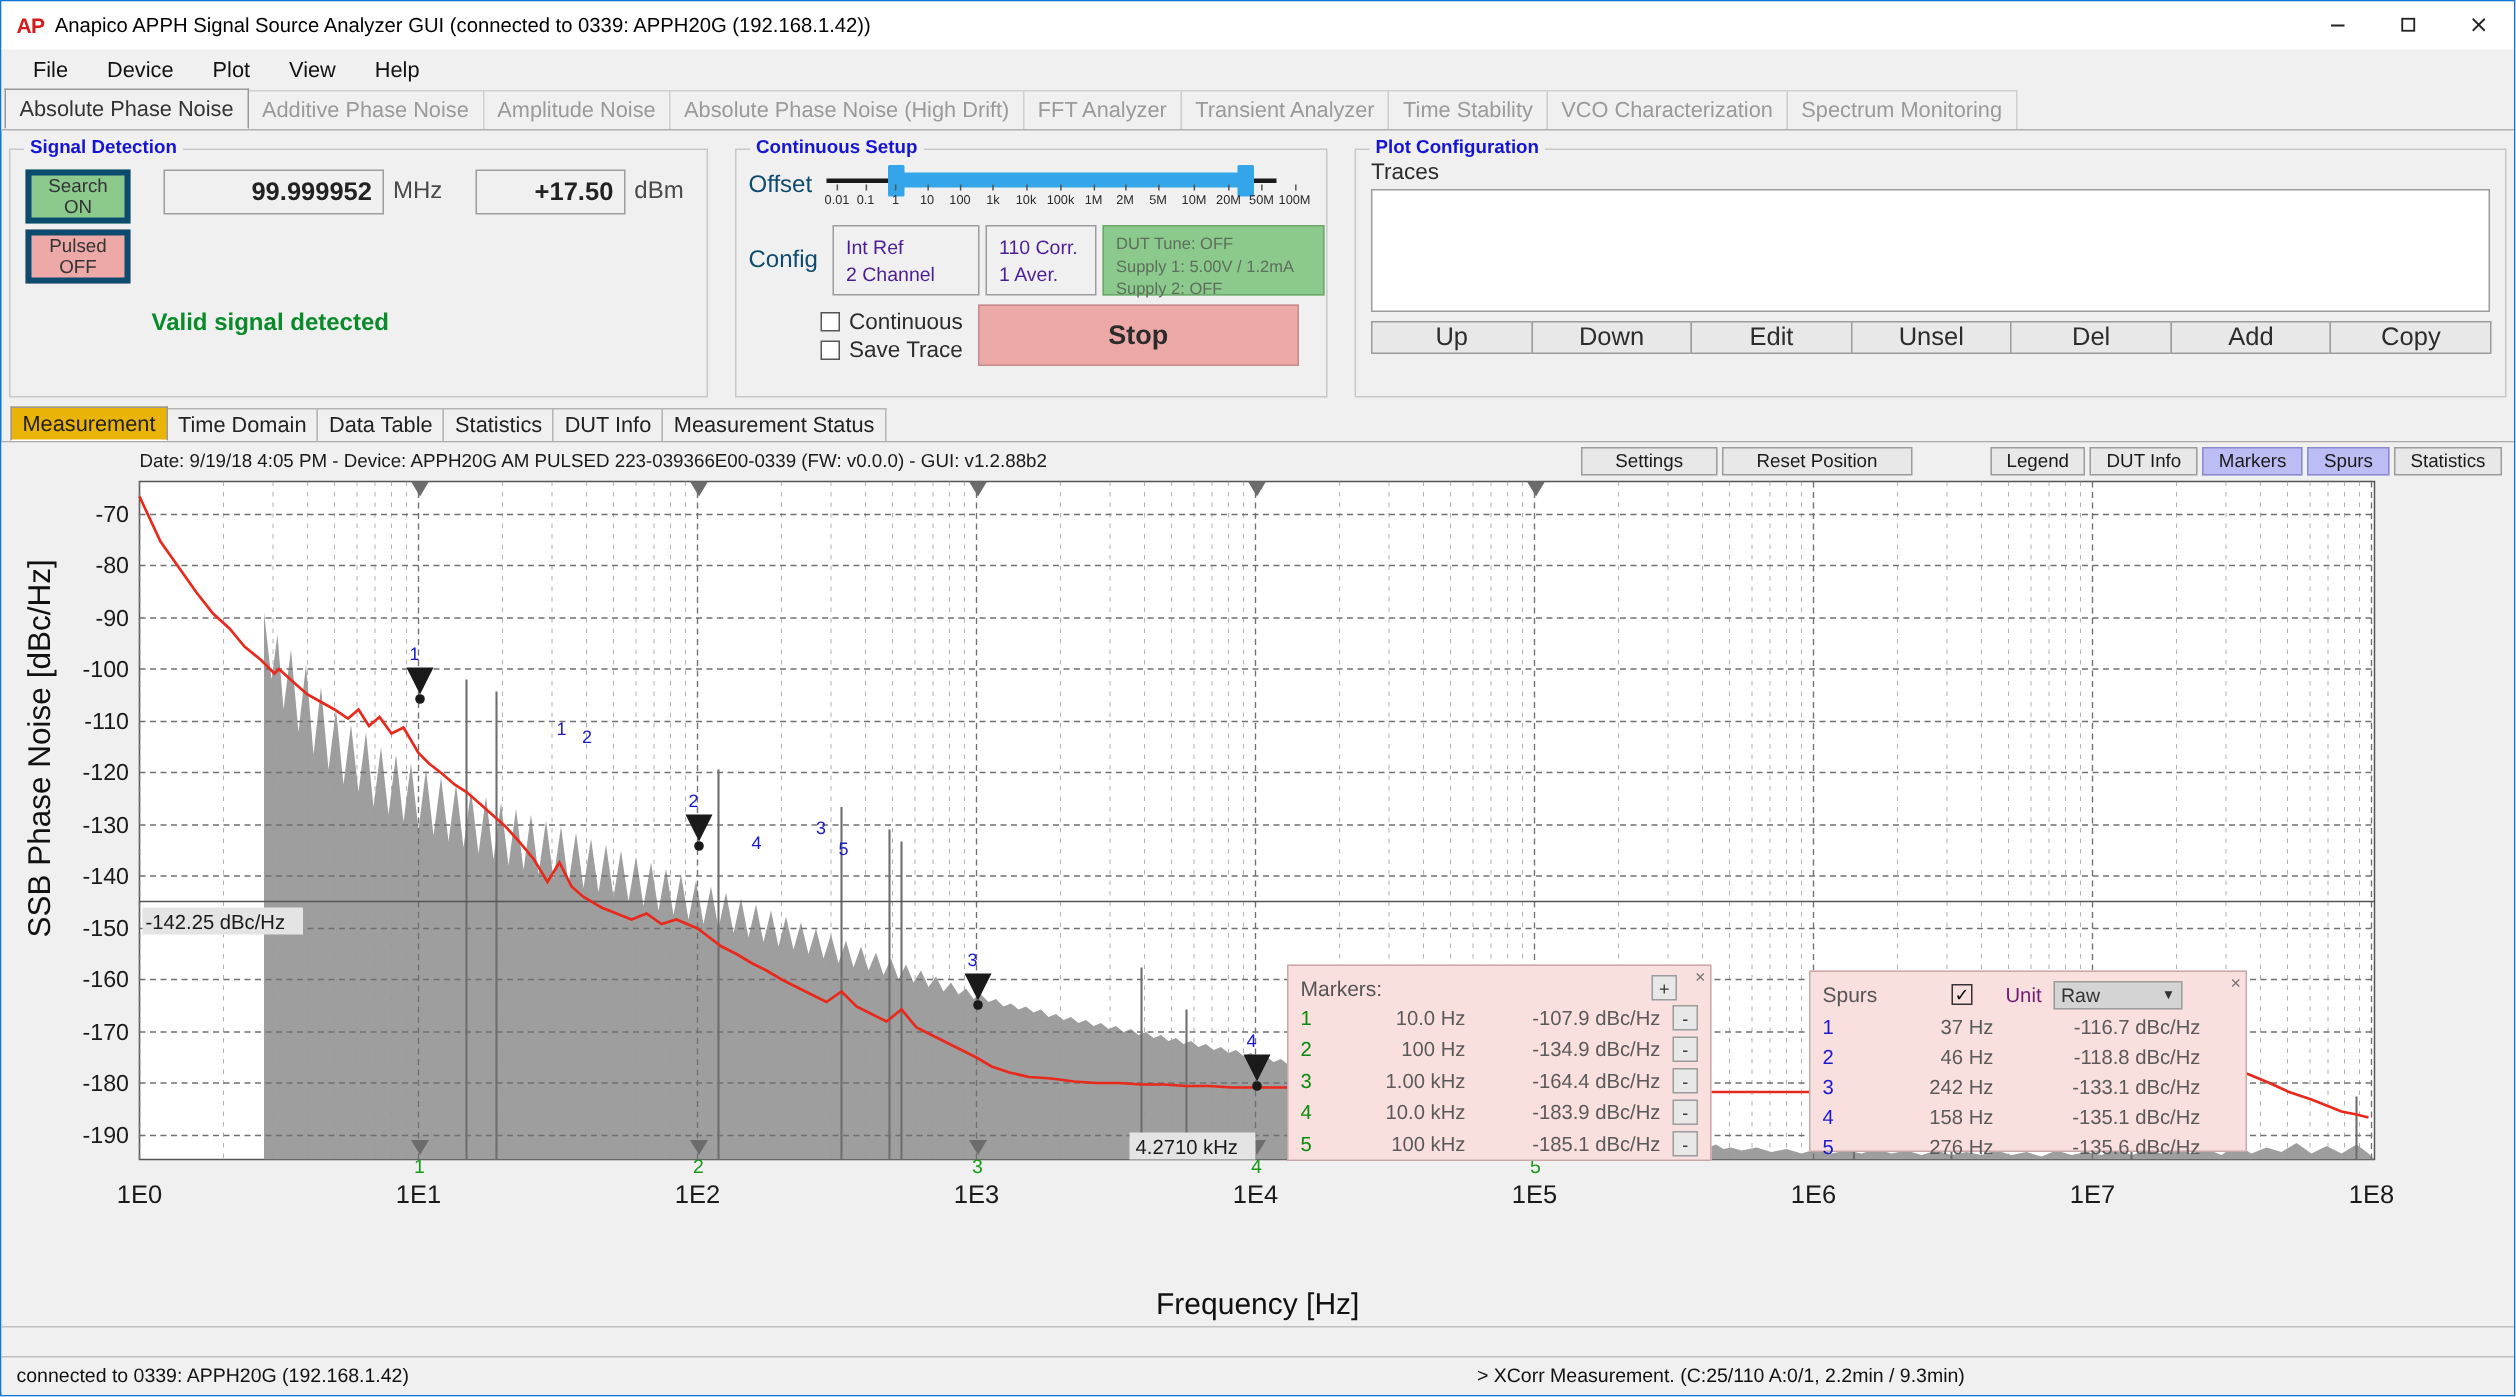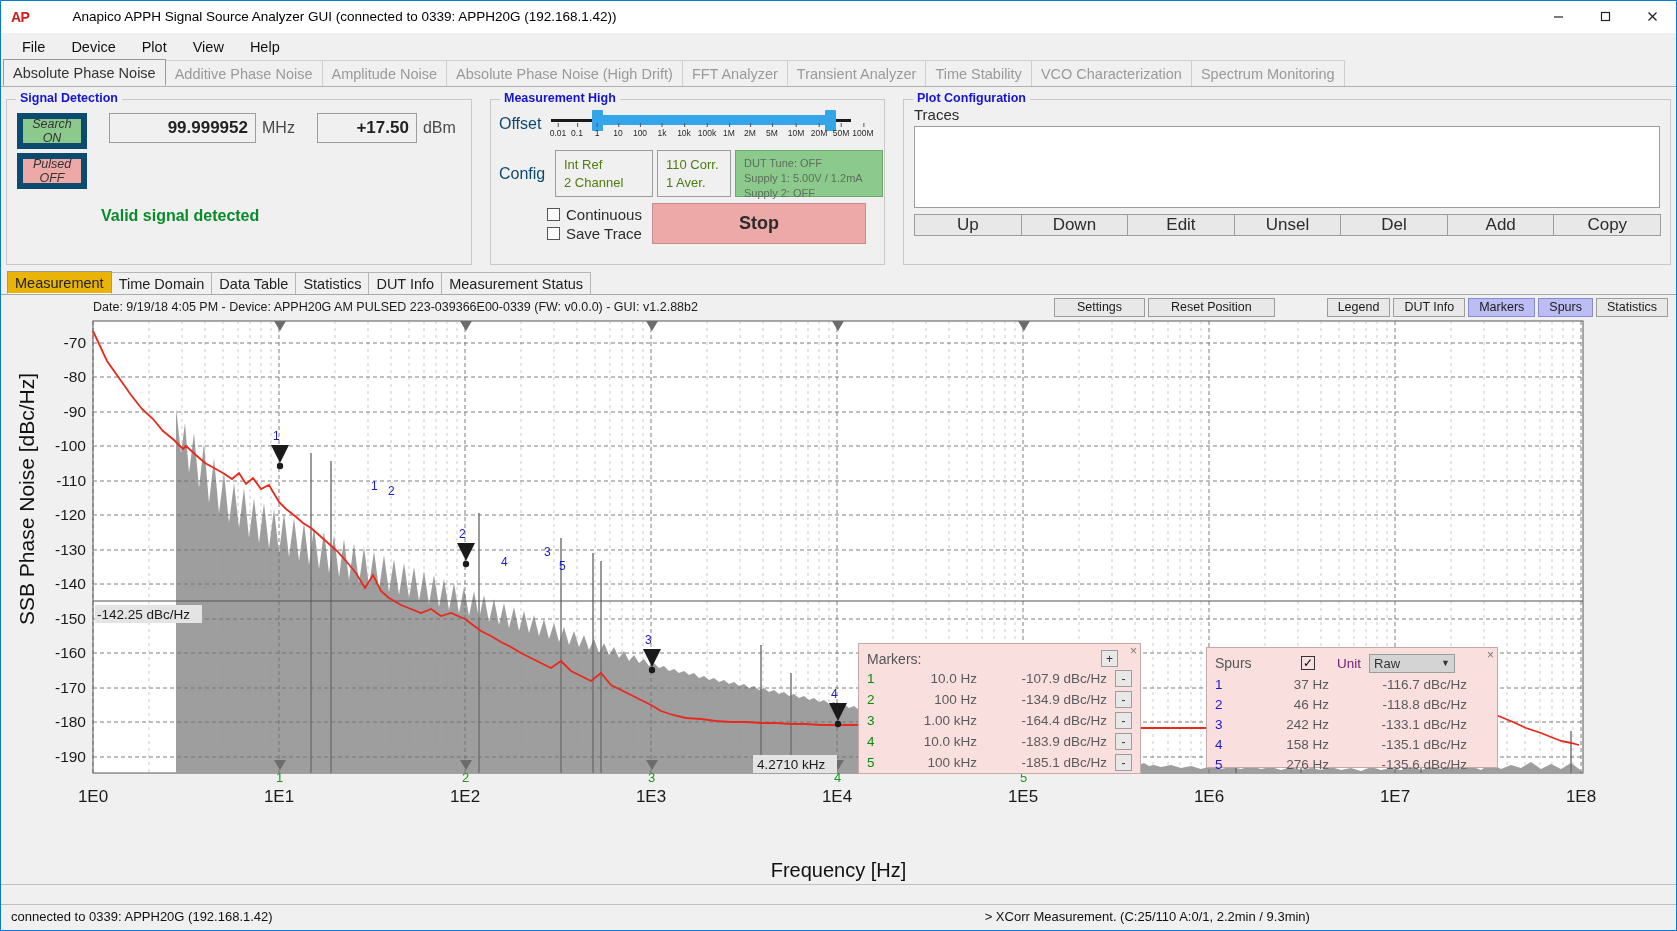--- a/index.html
+++ b/index.html
@@ -18,21 +18,20 @@
     display: flex; flex-direction: column;
   }
 
   
   .titlebar {
     height: 32px; min-height: 32px;
     background: #ffffff;
     display: flex; align-items: center;
     padding-left: 10px;
     border-bottom: 1px solid #ffffff;
-    gap: 36px;
   }
   .ap-logo {
     color: #d51a1a; font-weight: bold; font-size: 14px;
     letter-spacing: -0.5px; margin-right: 7px;
   }
   .title-text { font-size: 13.5px; color: #000; }
   .win-btns { margin-left: auto; display: flex; height: 32px; }
   .win-btn {
     width: 47px; height: 32px;
     display: flex; align-items: center; justify-content: center;
@@ -91,26 +90,25 @@
     position: absolute; top: -9px; left: 9px;
     background: #f0f0f0; padding: 0 4px;
     color: #1414d2; font-weight: bold; font-size: 12.5px;
   }
 
   
   .grp-signal { width: 466px; }
   .sd-row { display: flex; align-items: flex-start; padding: 13px 0 0 10px; }
   .sd-btns { display: flex; flex-direction: column; gap: 4px; width: 70px; }
   .sd-btn {
-    height: 36px; border: 6px solid #0c4a6e;
+    height: 36px; border: 4px solid #0c4a6e;
     font-size: 12.5px; color: #333;
     display: flex; flex-direction: column;
     justify-content: center; align-items: center;
     line-height: 1.15;
-    font-style: italic;
   }
   .sd-btn.on  { background: #8cc98c; }
   .sd-btn.off { background: #eda8a8; }
   .num-field {
     border: 1px solid #9c9c9c; background: #f0f0f0;
     height: 30px; display: flex; align-items: center;
     justify-content: flex-end; padding-right: 7px;
     font-size: 17px; font-weight: bold; color: #222;
   }
   .unit { font-size: 16px; color: #4a4a4a; margin-left: 6px; align-self: center; }
@@ -141,21 +139,21 @@
   }
   .stick { position: absolute; top: 0; font-size: 8.5px; color: #2a2a2a; transform: translateX(-50%); white-space: nowrap;}
   .stick::before {
     content: ""; position: absolute; left: 50%; top: -5px;
     width: 1px; height: 4px; background: #555;
   }
   .cfg-row { display: flex; align-items: center; padding-left: 8px; margin-top: 2px; gap: 4px; }
   .cfg-box {
     border: 1px solid #9c9c9c; background: #f0f0f0;
     height: 47px; padding: 5px 8px;
-    font-size: 13px; color: #4d7c0f; line-height: 1.35;
+    font-size: 13px; color: #4c1d95; line-height: 1.35;
   }
   .cfg-box.green { background: #8cc98c; border-color: #6aa96a; color: #5c6f5c; font-size: 11px; line-height: 1.35;}
   .run-row { display: flex; align-items: center; padding-left: 56px; margin-top: 6px; gap: 10px; }
   .cb-col { display: flex; flex-direction: column; gap: 2px; }
   .cb-line { display: flex; align-items: center; gap: 6px; font-size: 15px; color: #2c2c2c; }
   .cb {
     width: 13px; height: 13px; border: 1px solid #555; background: #fff;
     display: inline-block;
   }
   .stop-btn {
@@ -348,21 +346,21 @@
         </div>
         <div style="display:flex;align-items:flex-start;margin-left:22px;">
           <div class="num-field" style="width:100px;">+17.50</div>
           <div class="unit">dBm</div>
         </div>
       </div>
       <div class="valid-msg">Valid signal detected</div>
     </div>
 
     <div class="group grp-meas">
-      <div class="legend">Measurement High</div>
+      <div class="legend">Continuous Setup</div>
       <div class="ms-row">
         <div class="ms-label">Offset</div>
         <div class="slider-wrap">
           <div class="slider-track"></div>
           <div class="slider-fill"></div>
           <div class="slider-thumb" style="left:41px;"></div>
           <div class="slider-thumb" style="left:274px;"></div>
           <div class="slider-ticks">
             <span class="stick" style="left:7px;">0.01</span>
             <span class="stick" style="left:26px;">0.1</span>

